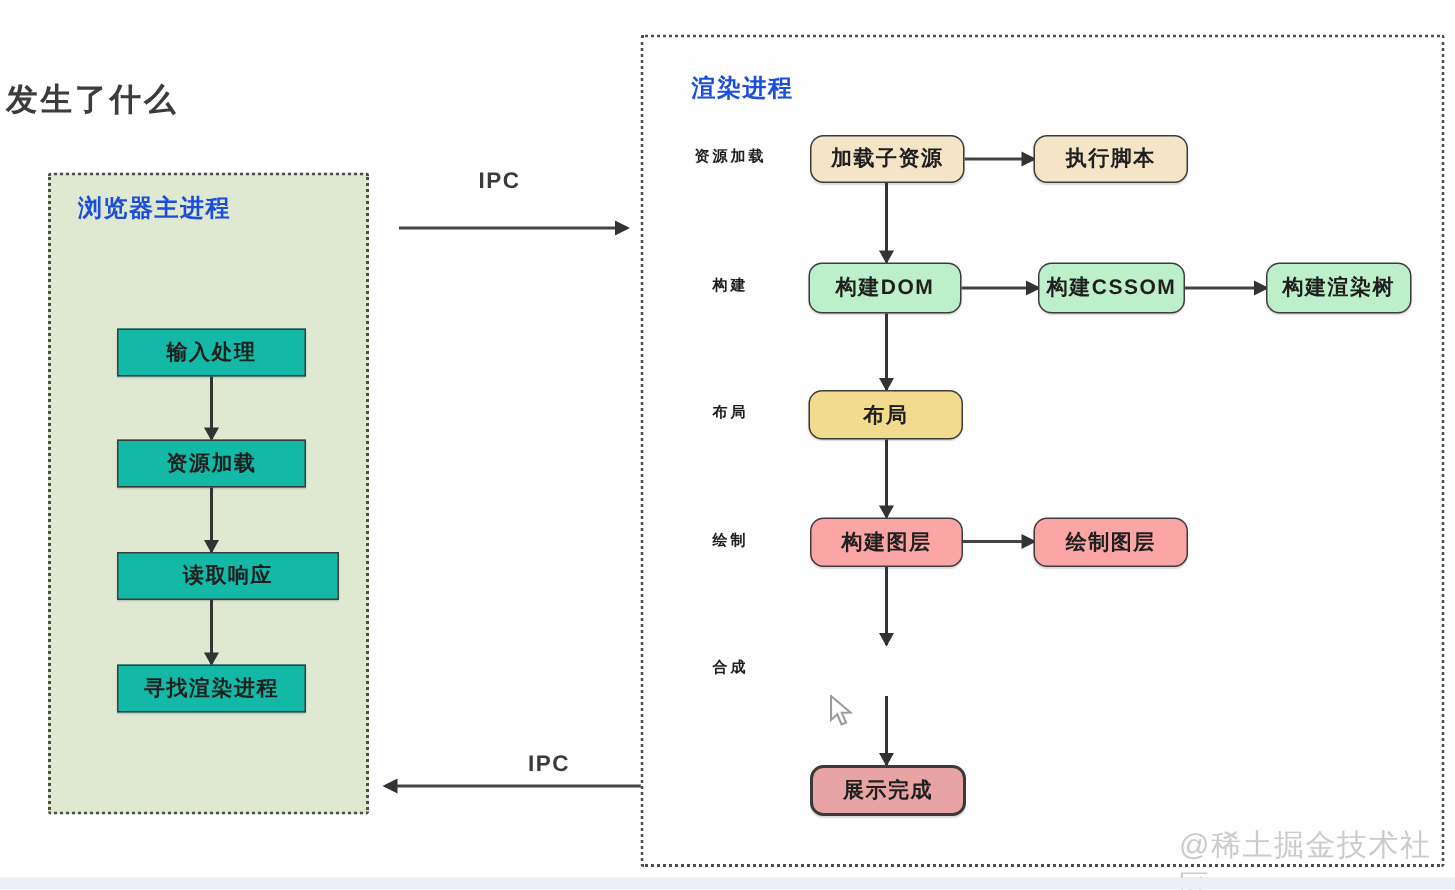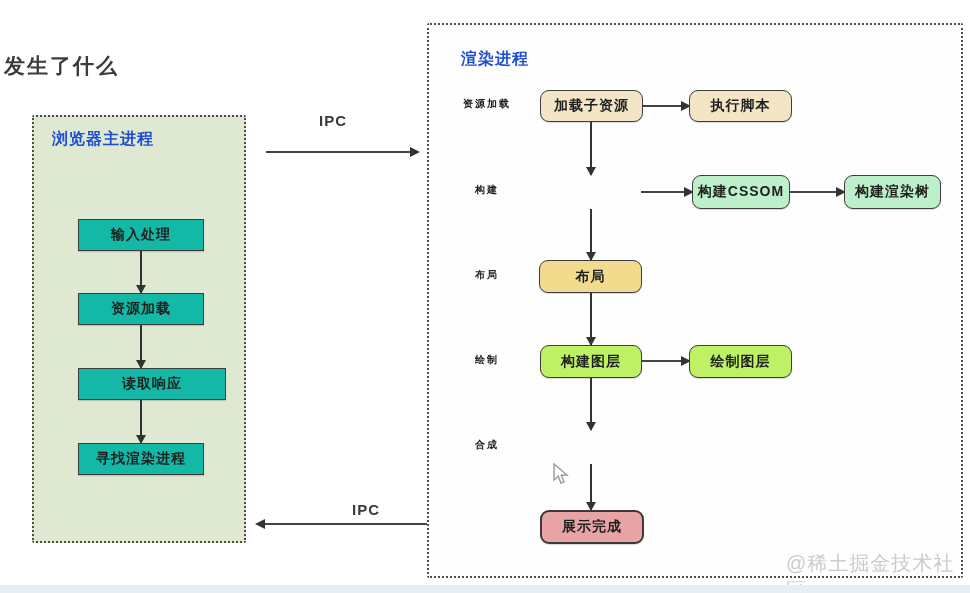--- a/index.html
+++ b/index.html
@@ -27,21 +27,21 @@
     position:absolute;box-sizing:border-box;
     border:1.5px solid #3d3d3d;border-radius:9px;
     display:flex;align-items:center;justify-content:center;
     font-size:14px;font-weight:bold;color:#1f1f1f;letter-spacing:1px;
     box-shadow:0 1px 1px rgba(0,0,0,.15);
   }
   .node.white{background:#14b8a6;border-radius:0;}
   .node.tan{background:#f4e5c6;}
   .node.mint{background:#bdf0ca;}
   .node.yellow{background:#f2db8d;}
-  .node.lgreen{background:#bef264;}
+  .node.lgreen{background:#fca5a5;}
   .node.pink{background:#e8a4a4;border-width:2px;border-color:#3a3a3a;}
   
   .stage{position:absolute;font-size:10px;font-weight:bold;color:#1e1e1e;letter-spacing:2px;}
   
   .varrow{position:absolute;width:2px;background:#333;}
   .varrow::after{
     content:'';position:absolute;bottom:-1px;left:-4px;
     border-left:5px solid transparent;border-right:5px solid transparent;
     border-top:9px solid #333;
   }
@@ -98,20 +98,21 @@
   <div class="stage" style="left:46px;top:158px;">构建</div>
   <div class="stage" style="left:46px;top:243px;">布局</div>
   <div class="stage" style="left:46px;top:328px;">绘制</div>
   <div class="stage" style="left:46px;top:413px;">合成</div>
 
   <div class="node tan" style="left:111px;top:65px;width:103px;height:32px;">加载子资源</div>
   <div class="harrow right" style="left:214px;top:80px;width:46px;"></div>
   <div class="node tan" style="left:260px;top:65px;width:103px;height:32px;">执行脚本</div>
   <div class="varrow" style="left:161px;top:97px;height:53px;"></div>
 
+  <div class="node mint" style="left:110px;top:150px;width:102px;height:34px;">构建DOM</div>
   <div class="harrow right" style="left:212px;top:166px;width:51px;"></div>
   <div class="node mint" style="left:263px;top:150px;width:98px;height:34px;">构建CSSOM</div>
   <div class="harrow right" style="left:361px;top:166px;width:54px;"></div>
   <div class="node mint" style="left:415px;top:150px;width:97px;height:34px;">构建渲染树</div>
   <div class="varrow" style="left:161px;top:184px;height:51px;"></div>
 
   <div class="node yellow" style="left:110px;top:235px;width:103px;height:33px;">布局</div>
   <div class="varrow" style="left:161px;top:268px;height:52px;"></div>
 
   <div class="node lgreen" style="left:111px;top:320px;width:102px;height:33px;">构建图层</div>

